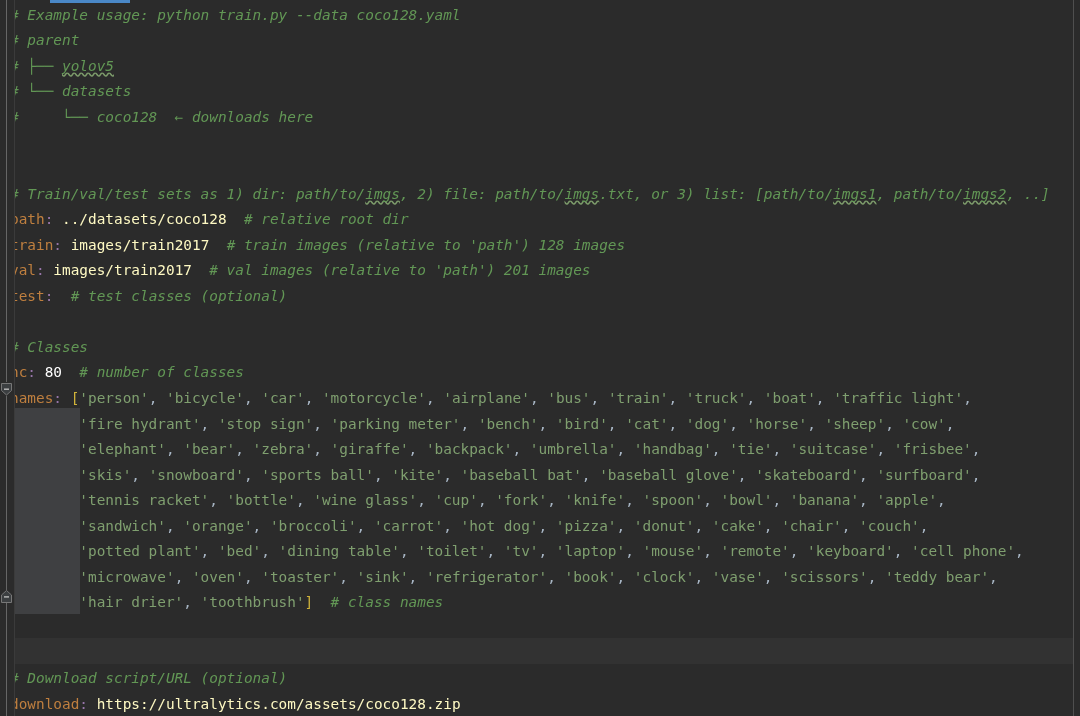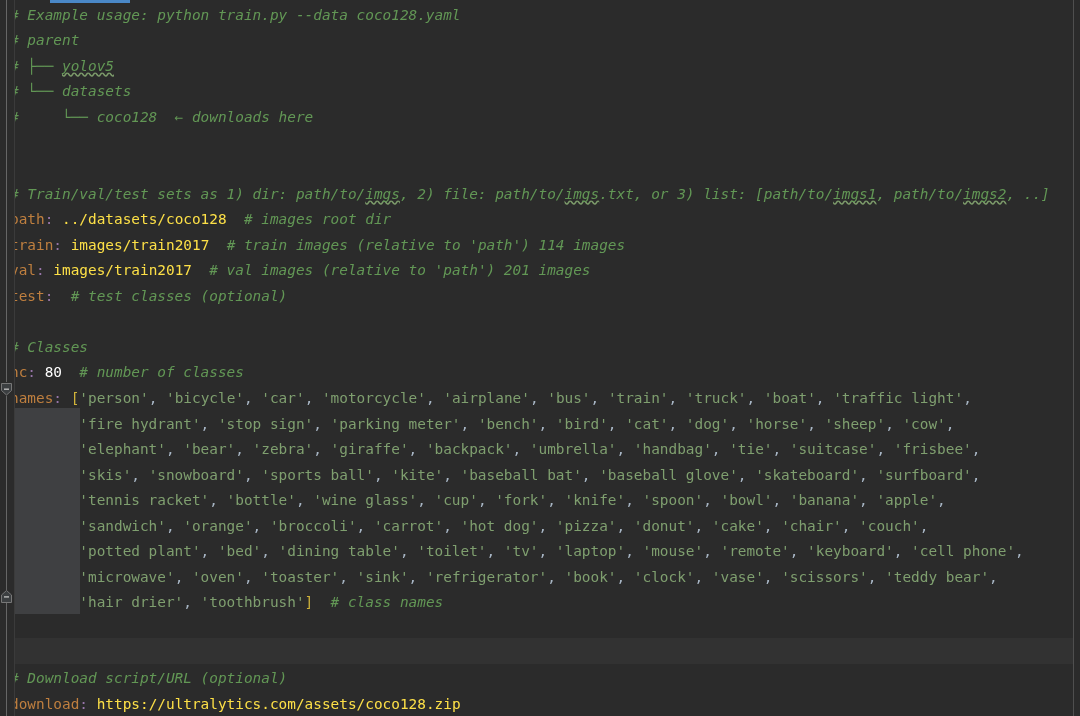--- a/index.html
+++ b/index.html
@@ -105,21 +105,21 @@
   }
   .line {
     height: 25.5px;
     white-space: pre;
   }
 
   
   .cmt   { color: #629755; font-style: italic; }
   .key   { color: #bf7f3f; }
   .colon { color: #9876aa; }
-  .val   { color: #fde047; }
+  .val   { color: #fef9c3; }
   .str   { color: #7f9f6f; }
   .punct { color: #a9b7c6; }
   .brk   { color: #d0b33a; }
   .num   { color: #ffffff; }
 
   
   .sq {
     text-decoration: underline wavy #7c9b6a;
     text-decoration-skip-ink: none;
     margin-top: 26px;
@@ -168,23 +168,23 @@
 
     <div class="line" style="position:absolute;top:79px;"><span class="cmt"># └── datasets</span></div>
 
     <div class="line" style="position:absolute;top:105px;"><span class="cmt">#     └── coco128  ← downloads here</span></div>
 
     <div class="line" style="position:absolute;top:130px;"></div>
     <div class="line" style="position:absolute;top:156px;"></div>
 
     <div class="line" style="position:absolute;top:182px;"><span class="cmt"># Train/val/test sets as 1) dir: path/to/<span class="sq">imgs</span>, 2) file: path/to/<span class="sq">imgs</span>.txt, or 3) list: [path/to/<span class="sq">imgs1</span>, path/to/<span class="sq">imgs2</span>, ..]</span></div>
 
-    <div class="line" style="position:absolute;top:207px;"><span class="key">path</span><span class="colon">:</span><span class="val"> </span><span class="val">../datasets/coco128</span><span class="val">  </span><span class="cmt"># images root dir</span></div>
-
-    <div class="line" style="position:absolute;top:233px;"><span class="key">train</span><span class="colon">:</span><span class="val"> </span><span class="val">images/train2017</span><span class="val">  </span><span class="cmt"># train images (relative to 'path') 114 images</span></div>
+    <div class="line" style="position:absolute;top:207px;"><span class="key">path</span><span class="colon">:</span><span class="val"> </span><span class="val">../datasets/coco128</span><span class="val">  </span><span class="cmt"># relative root dir</span></div>
+
+    <div class="line" style="position:absolute;top:233px;"><span class="key">train</span><span class="colon">:</span><span class="val"> </span><span class="val">images/train2017</span><span class="val">  </span><span class="cmt"># train images (relative to 'path') 128 images</span></div>
 
     <div class="line" style="position:absolute;top:258px;"><span class="key">val</span><span class="colon">:</span><span class="val"> </span><span class="val">images/train2017</span><span class="val">  </span><span class="cmt"># val images (relative to 'path') 201 images</span></div>
 
     <div class="line" style="position:absolute;top:284px;"><span class="key">test</span><span class="colon">:</span><span class="val">  </span><span class="cmt"># test classes (optional)</span></div>
 
     <div class="line" style="position:absolute;top:309px;"></div>
 
     <div class="line" style="position:absolute;top:335px;"><span class="cmt"># Classes</span></div>
 
     <div class="line" style="position:absolute;top:360px;"><span class="key">nc</span><span class="colon">:</span><span class="num"> </span><span class="num">80</span><span class="val">  </span><span class="cmt"># number of classes</span></div>

